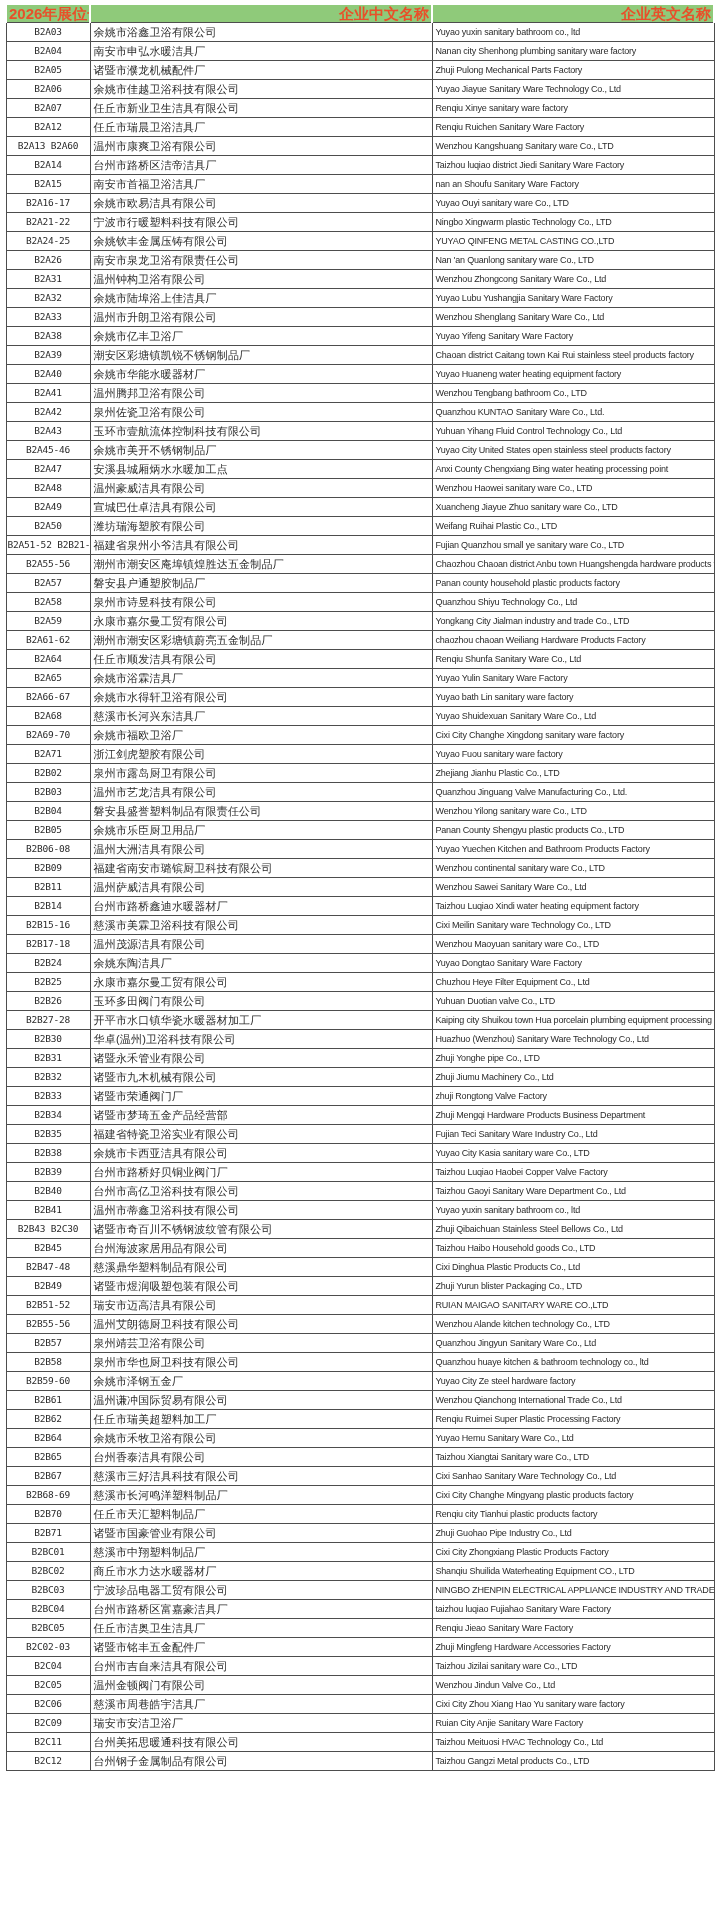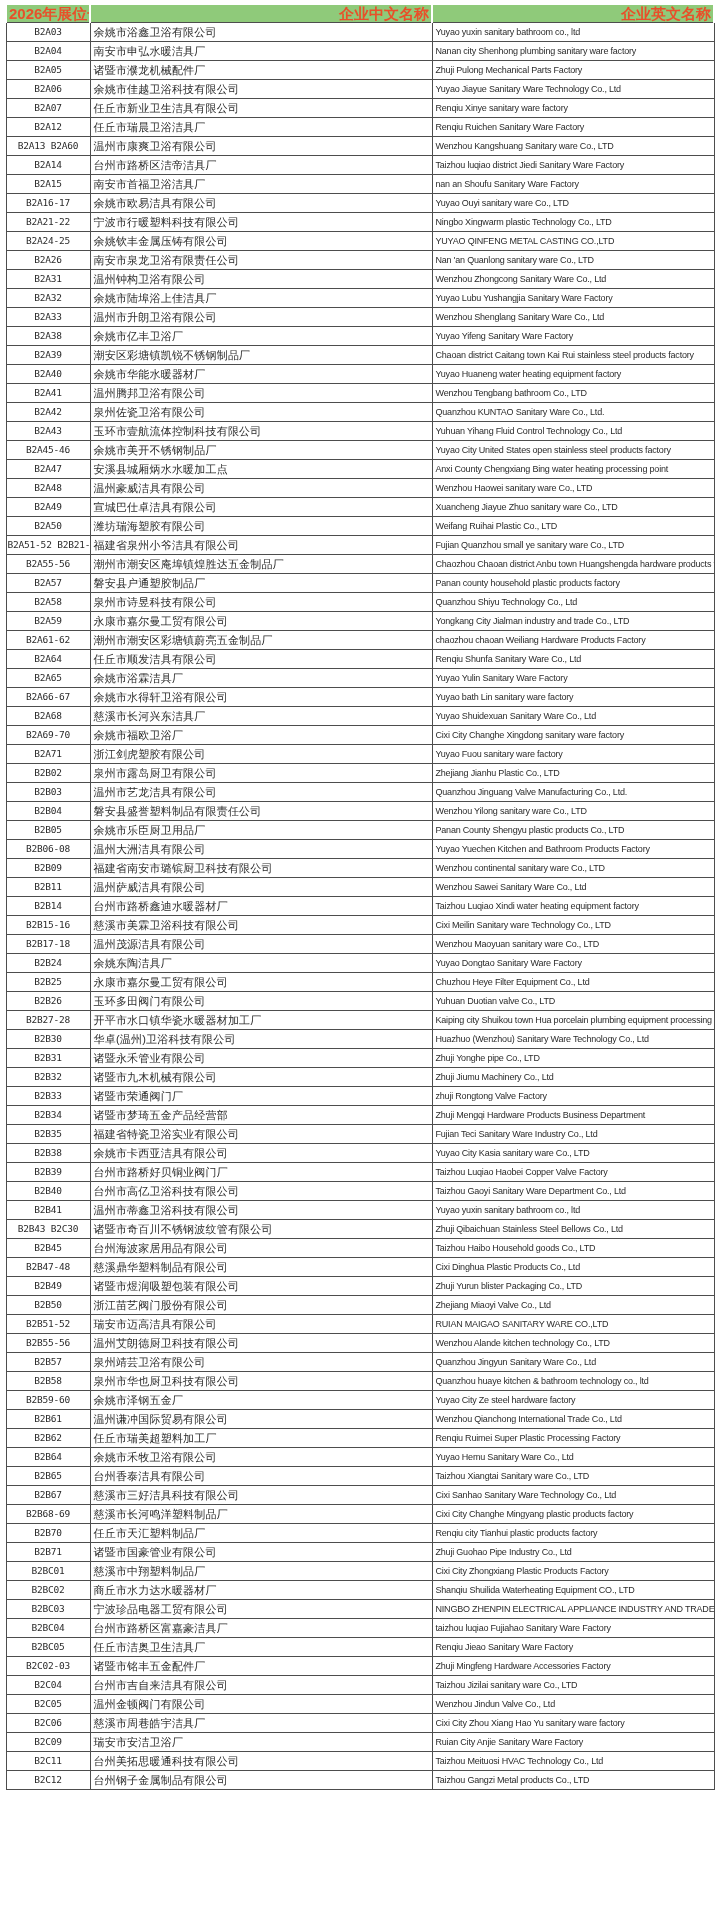--- a/index.html
+++ b/index.html
@@ -480,25 +480,20 @@
     <td class="c-cn">慈溪鼎华塑料制品有限公司</td>
     <td class="c-en">Cixi Dinghua Plastic Products Co., Ltd</td>
   </tr>
 
   <tr>
     <td class="c-booth">B2B49</td>
     <td class="c-cn">诸暨市煜润吸塑包装有限公司</td>
     <td class="c-en">Zhuji Yurun blister Packaging Co., LTD</td>
   </tr>
 
-  <tr>
-    <td class="c-booth">B2B50</td>
-    <td class="c-cn">浙江苗艺阀门股份有限公司</td>
-    <td class="c-en">Zhejiang Miaoyi Valve Co., Ltd</td>
-  </tr>
 
   <tr>
     <td class="c-booth">B2B51-52</td>
     <td class="c-cn">瑞安市迈高洁具有限公司</td>
     <td class="c-en">RUIAN MAIGAO SANITARY WARE CO.,LTD</td>
   </tr>
 
   <tr>
     <td class="c-booth">B2B55-56</td>
     <td class="c-cn">温州艾朗德厨卫科技有限公司</td>

